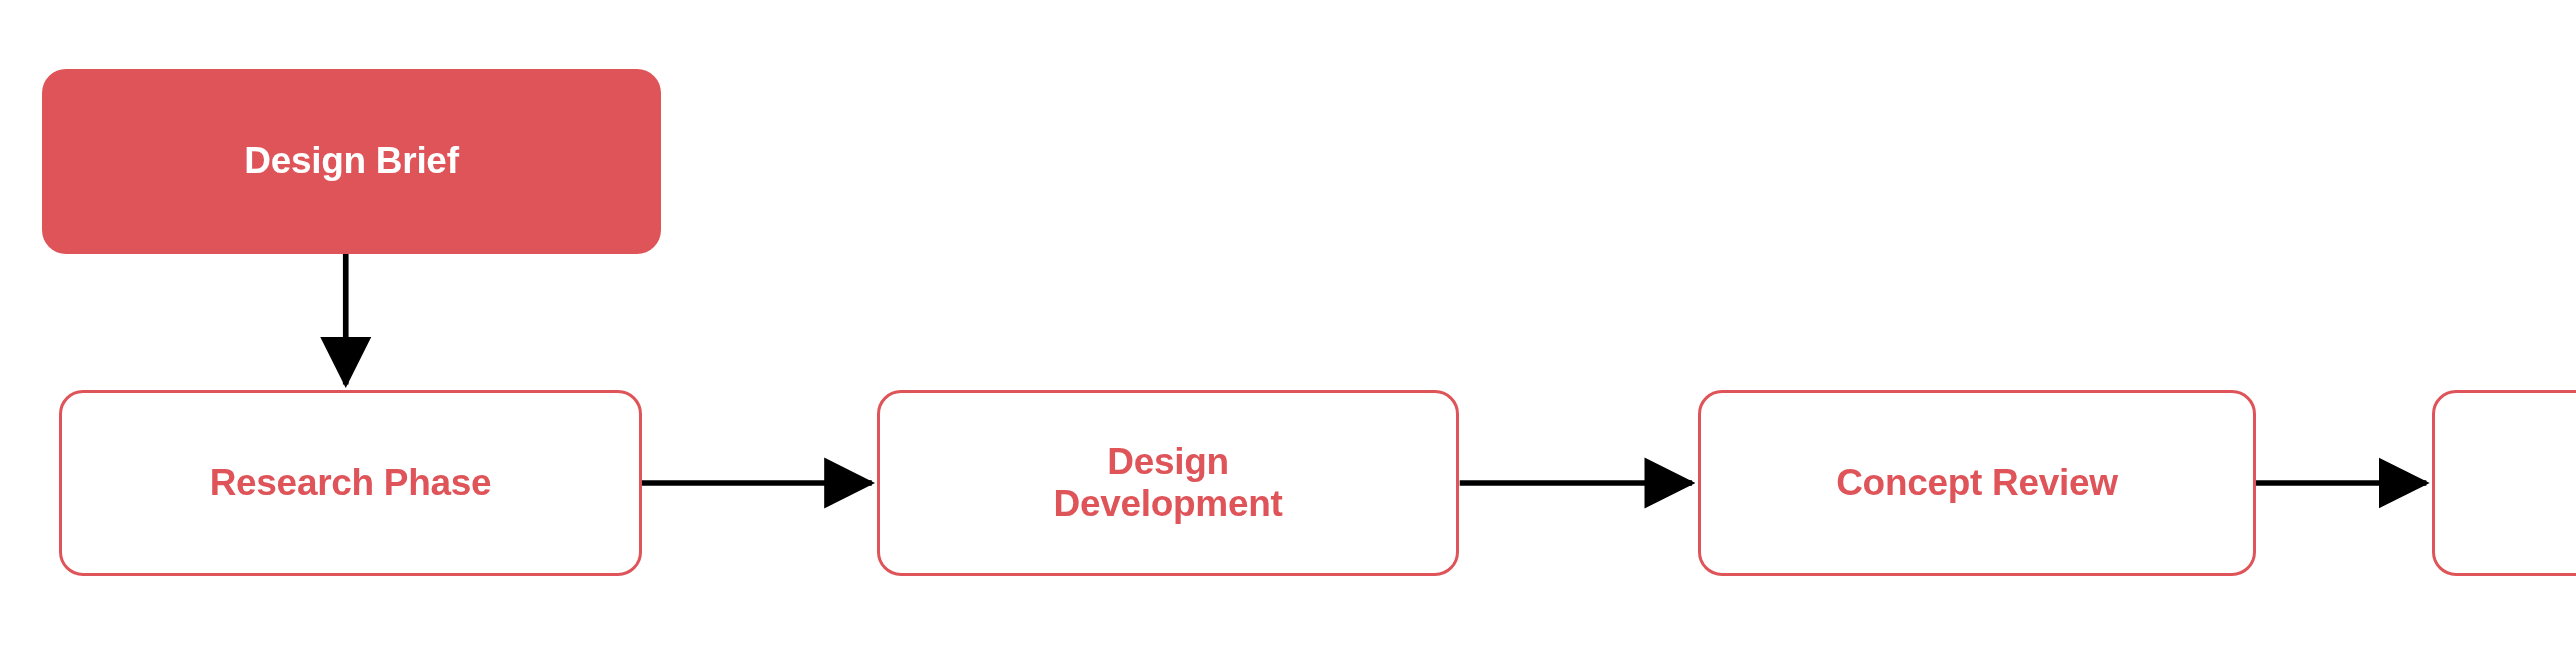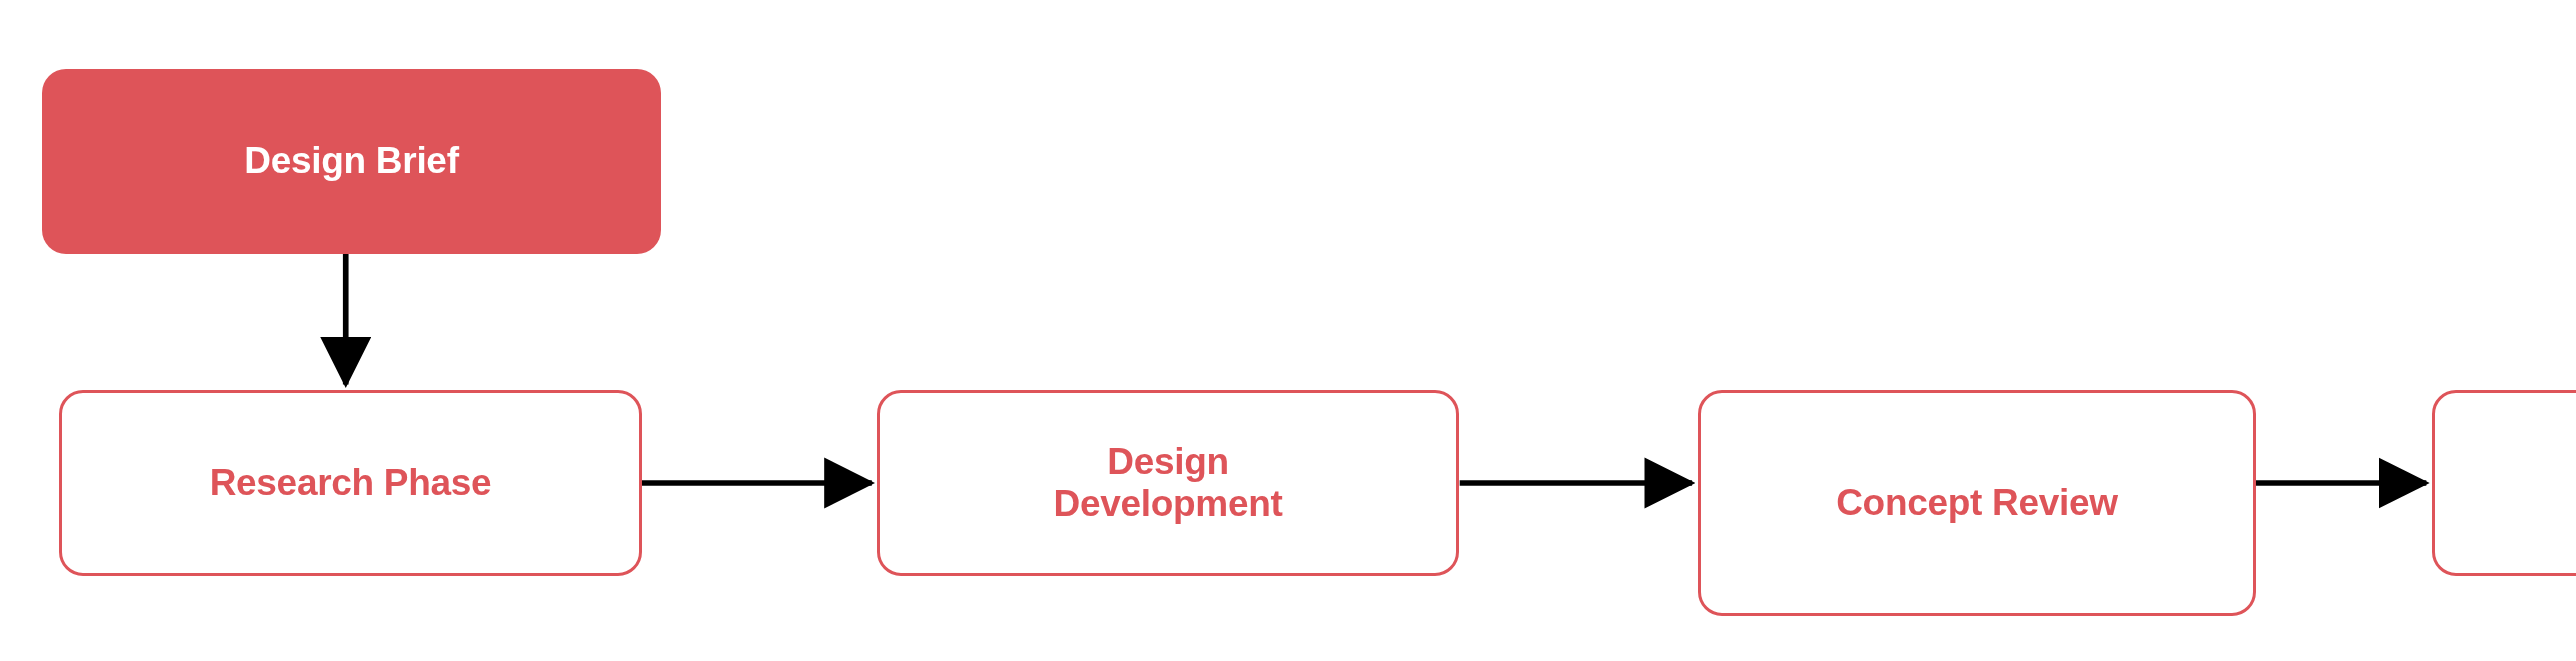--- a/index.html
+++ b/index.html
@@ -57,21 +57,21 @@
     width: 100%;
     padding: 0 10px;
     box-sizing: border-box;
     white-space: pre-line;
   }
 
   
   #node-design-brief        { left: 42px;   top: 69px;  width: 619px; height: 185px; }
   #node-research-phase      { left: 59px;  top: 390px;  width: 583px; height: 186px; }
   #node-concept-development { left: 877px; top: 390px;  width: 582px; height: 186px; }
-  #node-concept-review      { left: 1698px; top: 390px;  width: 558px; height: 226px; }
+  #node-concept-review      { left: 1698px; top: 390px;  width: 558px; height: 186px; }
   #node-concept-refinement  { left: 2432px; top: 390px;  width: 582px; height: 186px; }
 </style>
 </head>
 <body>
 
 <div id="diagram-canvas">
 
   <svg id="edge-layer" width="4122" height="662" viewBox="0 0 8000 1284" xmlns="http://www.w3.org/2000/svg">
     <defs>
       <marker id="arrowhead-right" markerWidth="9" markerHeight="9" refX="8.4" refY="4.5" orient="auto" markerUnits="strokeWidth">

